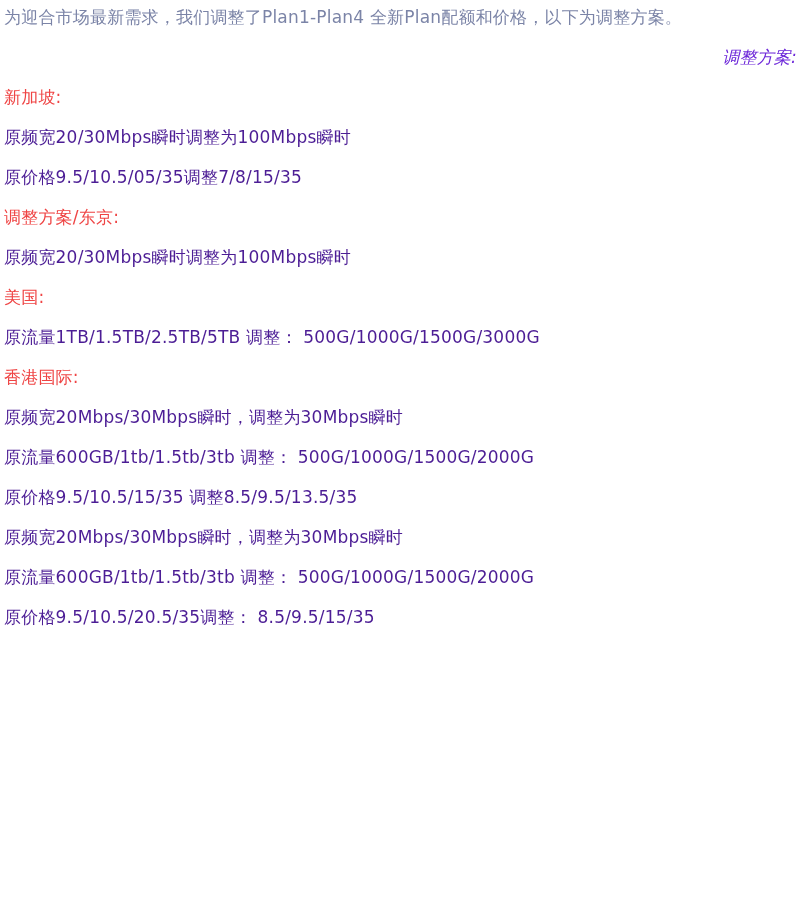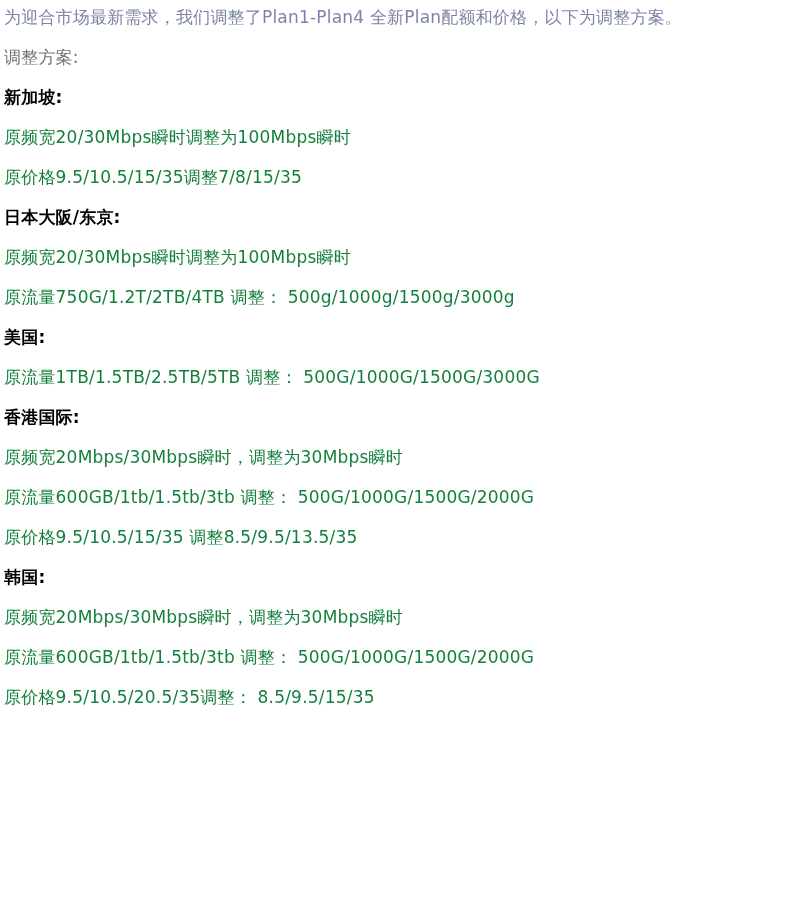--- a/index.html
+++ b/index.html
@@ -24,52 +24,52 @@
     margin: 0;
     line-height: 40px;
     height: 40px;
     white-space: nowrap;
     letter-spacing: 0.2px;
   }
   .intro-line {
     color: #7b84a7;
   }
   .note-line {
-    color: #737373;
+    font-style: italic;
+    color: #6d28d9;
+    text-align: right;
   }
   .section-title {
-    font-weight: bold;
-    color: #000000;
+    font-weight: normal;
+    color: #ef4444;
   }
   .body-line {
-    color: #15803d;
+    color: #4c1d95;
   }
 </style>
 </head>
 <body>
 
 <div class="doc">
 
   <p class="intro-line">为迎合市场最新需求，我们调整了Plan1-Plan4 全新Plan配额和价格，以下为调整方案。</p>
   <p class="note-line">调整方案:</p>
 
   <p class="section-title">新加坡:</p>
   <p class="body-line">原频宽20/30Mbps瞬时调整为100Mbps瞬时</p>
-  <p class="body-line">原价格9.5/10.5/15/35调整7/8/15/35</p>
+  <p class="body-line">原价格9.5/10.5/05/35调整7/8/15/35</p>
 
-  <p class="section-title">日本大阪/东京:</p>
+  <p class="section-title">调整方案/东京:</p>
   <p class="body-line">原频宽20/30Mbps瞬时调整为100Mbps瞬时</p>
-  <p class="body-line">原流量750G/1.2T/2TB/4TB 调整： 500g/1000g/1500g/3000g</p>
 
   <p class="section-title">美国:</p>
   <p class="body-line">原流量1TB/1.5TB/2.5TB/5TB 调整： 500G/1000G/1500G/3000G</p>
 
   <p class="section-title">香港国际:</p>
   <p class="body-line">原频宽20Mbps/30Mbps瞬时，调整为30Mbps瞬时</p>
   <p class="body-line">原流量600GB/1tb/1.5tb/3tb 调整： 500G/1000G/1500G/2000G</p>
   <p class="body-line">原价格9.5/10.5/15/35 调整8.5/9.5/13.5/35</p>
 
-  <p class="section-title">韩国:</p>
   <p class="body-line">原频宽20Mbps/30Mbps瞬时，调整为30Mbps瞬时</p>
   <p class="body-line">原流量600GB/1tb/1.5tb/3tb 调整： 500G/1000G/1500G/2000G</p>
   <p class="body-line">原价格9.5/10.5/20.5/35调整： 8.5/9.5/15/35</p>
 
 </div>
 
 </body></html>

